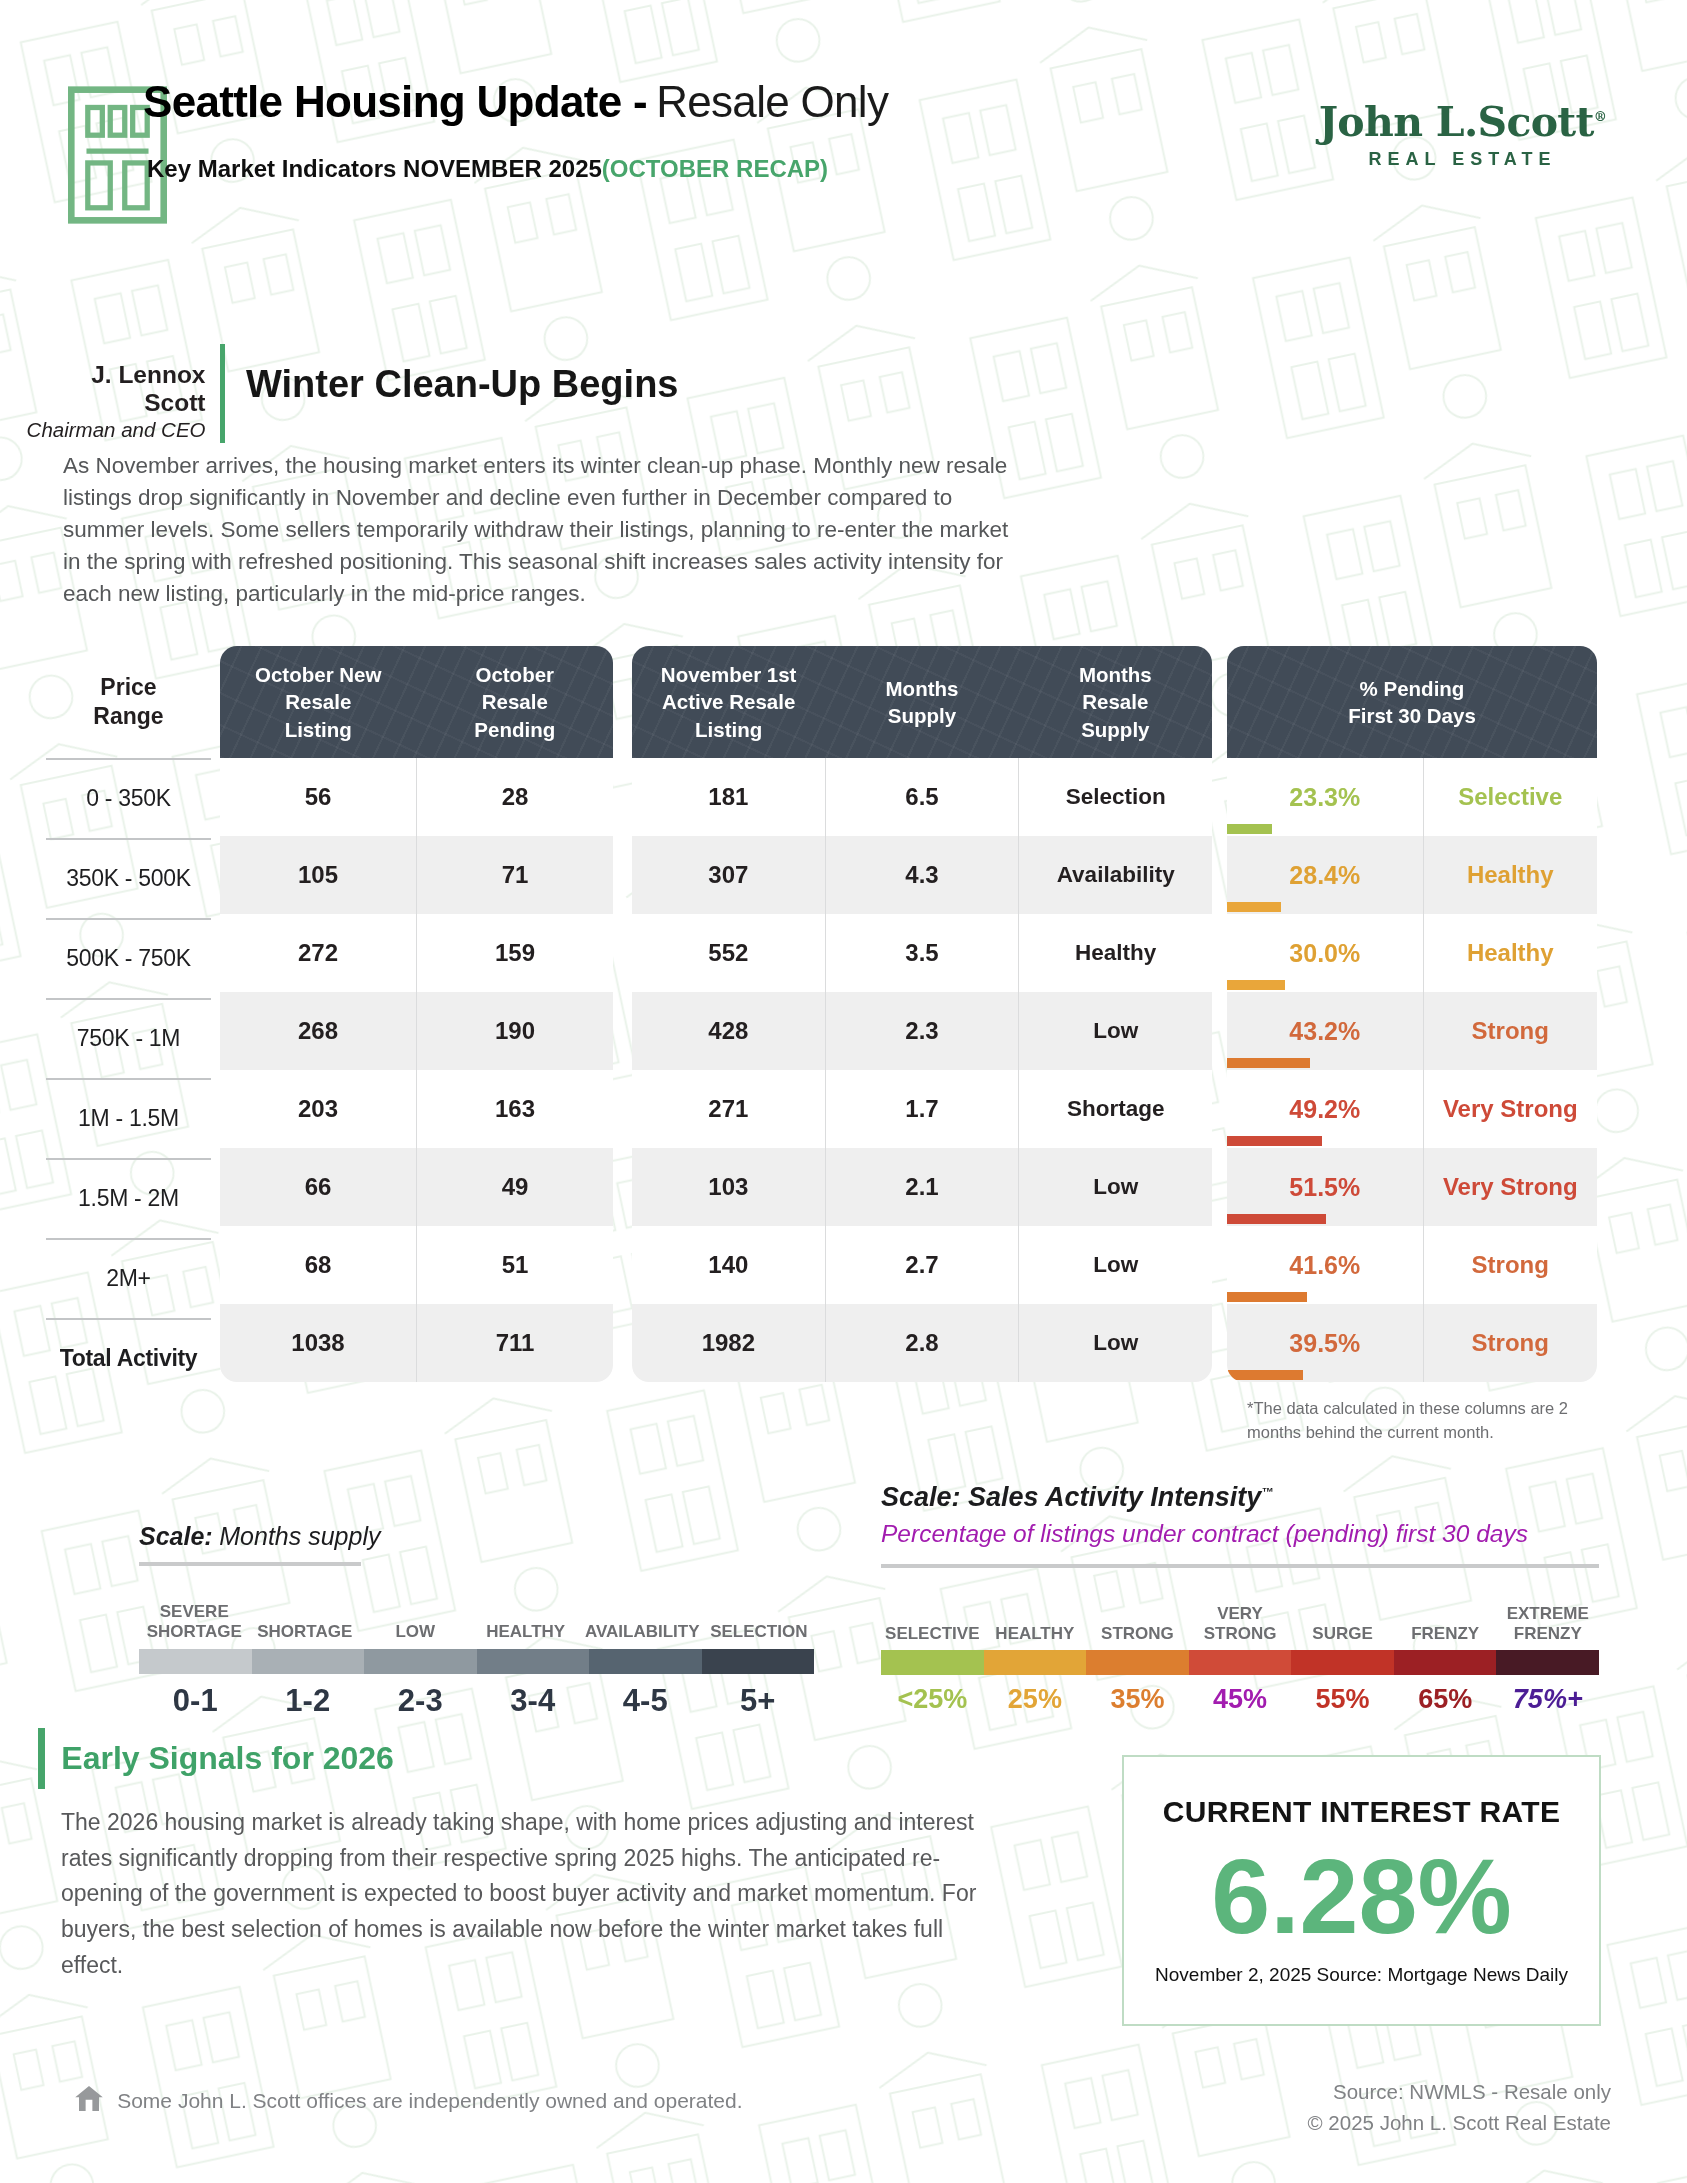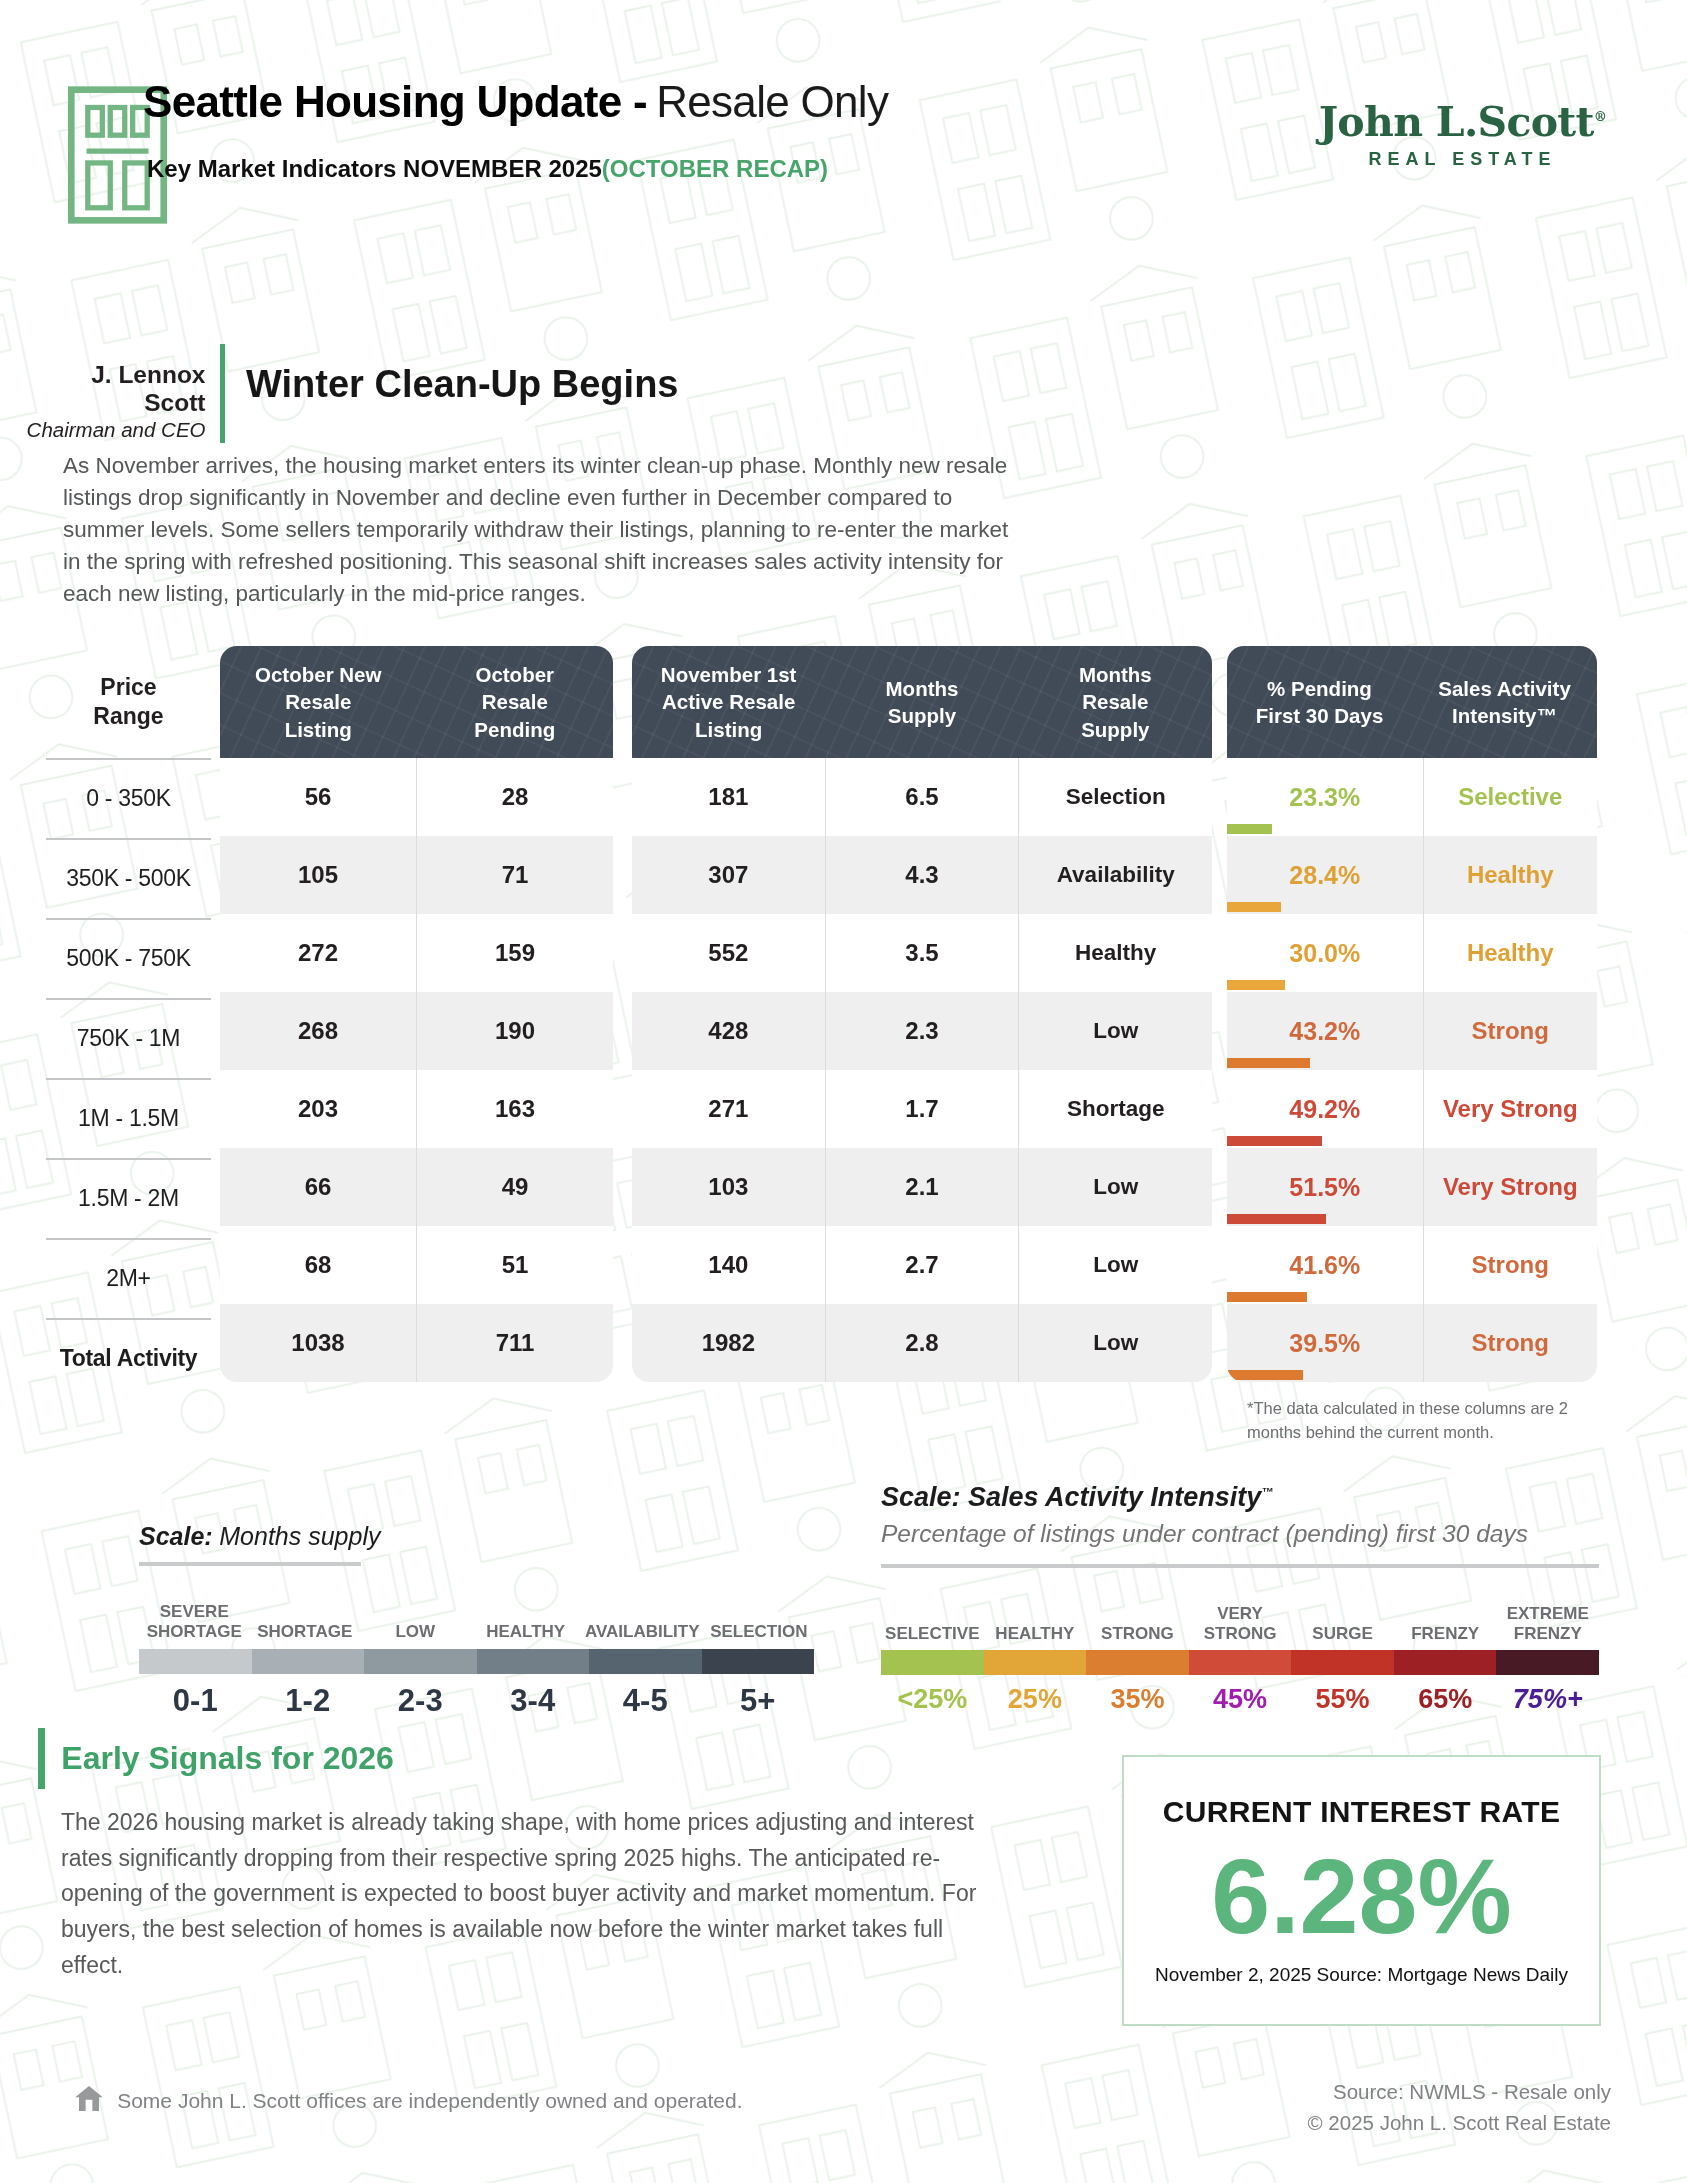--- a/index.html
+++ b/index.html
@@ -60,21 +60,21 @@
 
   
   .mscale{position:absolute;left:139px;top:1522px;width:675px;}
   .iscale{position:absolute;left:881px;top:1482px;width:718px;}
   .sc-title{font-size:25px;font-style:italic;color:#1c1c1e;}
   .sc-title .b,.sc-title2 .b{font-weight:bold;}
   .sc-title .rest{margin-left:6.6px;}
   .m-underline{width:222px;height:4.6px;background:#C9CACB;margin-top:10.6px;}
   .sc-title2{font-size:27px;font-style:italic;font-weight:bold;color:#1c1c1e;}
   .sc-title2 sup{font-size:12px;}
-  .sc-sub{font-size:24.5px;font-style:italic;color:#737373;margin-top:6.6px;font-weight:normal;}
+  .sc-sub{font-size:24.5px;font-style:italic;color:#a21caf;margin-top:6.6px;font-weight:normal;}
   .i-underline{width:100%;height:4px;background:#C9CACB;margin-top:16px;}
   .lab-row{display:flex;align-items:flex-end;height:64px;margin-top:12px;}
   .lab{flex:1;text-align:center;font-size:17px;font-weight:bold;color:#6D6E71;line-height:1.18;padding:0 4px;box-sizing:border-box;}
   .bar-row{display:flex;height:25px;margin-top:6.6px;}
   .seg{flex:1;}
   .val-row{display:flex;margin-top:9.3px;}
   .val{flex:1;text-align:center;font-size:31px;font-weight:bold;color:#2E3744;}
   .ival{font-size:27px;}
 
   
@@ -262,23 +262,20 @@
           <div class="cell lbl">Low</div>
         </div>
     </div>
   </div>
 
   <div class="grp g3">
     <div class="ghead">
       <div class="hc w215">
           <span>% Pending First 30 Days</span>
         </div>
-      <div class="hc w245">
-          <span>Sales Activity Intensity™</span>
-        </div>
     </div>
     <div class="gbody">
       <div class="grow trow" style="--accent: #A4C250; --bar: #A4C250;">
           <div class="cell pend sep">
             <span>23.3%</span>
             <div class="pbar" style="width: 45px;"></div>
           </div>
           <div class="cell intens">Selective</div>
         </div>
       <div class="grow trow" style="--accent: #DFA133; --bar: #E9A63A;">

